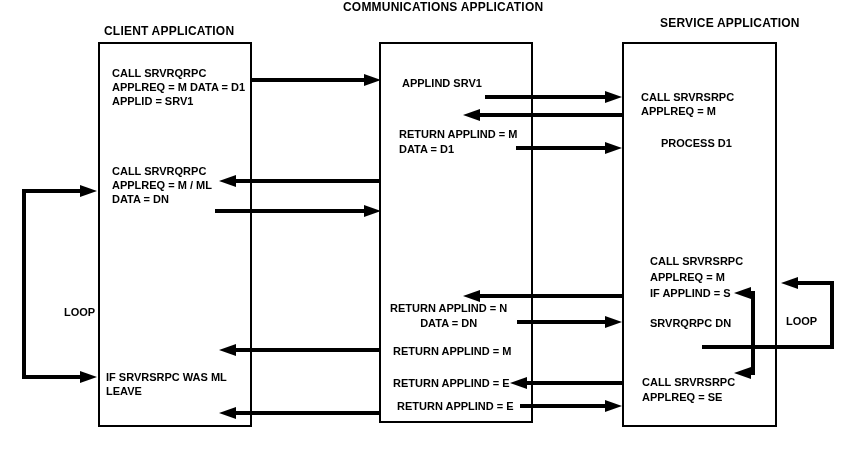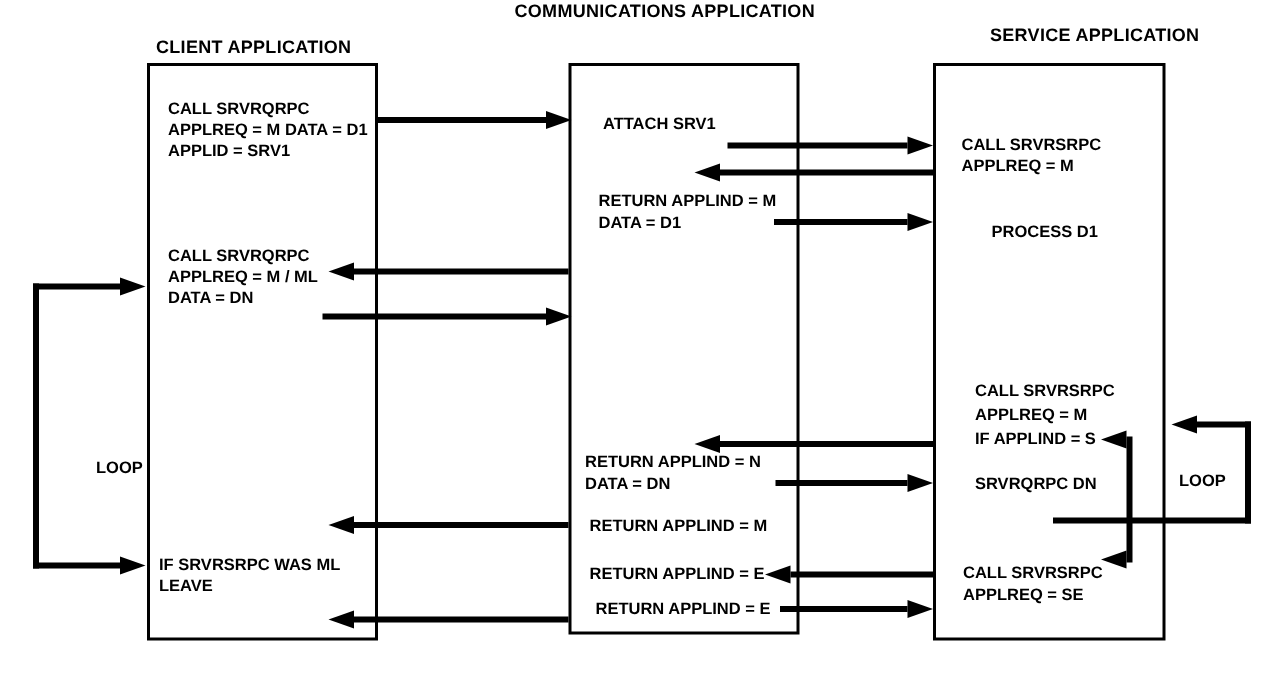--- a/index.html
+++ b/index.html
@@ -45,38 +45,38 @@
     <div>CALL SRVRQRPC</div>
     <div>APPLREQ = M / ML</div>
     <div>DATA = DN</div>
   </div>
   <div class="loop-label" style="left:64px; top:306px;">LOOP</div>
   <div class="tblock" style="left:106px; top:370px;">
     <div>IF SRVRSRPC WAS ML</div>
     <div>LEAVE</div>
   </div>
 
-  <div class="tblock" style="left:402px; top:76px;">ATTACH SRV1</div>
+  <div class="tblock" style="left:402px; top:76px;">APPLIND SRV1</div>
   <div class="tblock lh15" style="left:399px; top:127px;">
     <div>RETURN APPLIND = M</div>
     <div>DATA = D1</div>
   </div>
-  <div class="tblock lh15" style="left:390px; top:301px;">
+  <div class="tblock lh15" style="left:390px; top:301px;text-align:center;">
     <div>RETURN APPLIND = N</div>
     <div>DATA = DN</div>
   </div>
   <div class="tblock" style="left:393px; top:344px;">RETURN APPLIND = M</div>
   <div class="tblock" style="left:393px; top:376px;">RETURN APPLIND = E</div>
   <div class="tblock" style="left:397px; top:399px;">RETURN APPLIND = E</div>
 
   <div class="tblock" style="left:641px; top:90px;">
     <div>CALL SRVRSRPC</div>
     <div>APPLREQ = M</div>
   </div>
-  <div class="tblock" style="left:661px; top:148px;">PROCESS D1</div>
+  <div class="tblock" style="left:661px; top:136px;">PROCESS D1</div>
   <div class="tblock lh16" style="left:650px; top:253px;">
     <div>CALL SRVRSRPC</div>
     <div>APPLREQ = M</div>
     <div>IF APPLIND = S</div>
   </div>
   <div class="tblock" style="left:650px; top:316px;">SRVRQRPC DN</div>
   <div class="loop-label" style="left:786px; top:315px;">LOOP</div>
   <div class="tblock lh15" style="left:642px; top:375px;">
     <div>CALL SRVRSRPC</div>
     <div>APPLREQ = SE</div>

